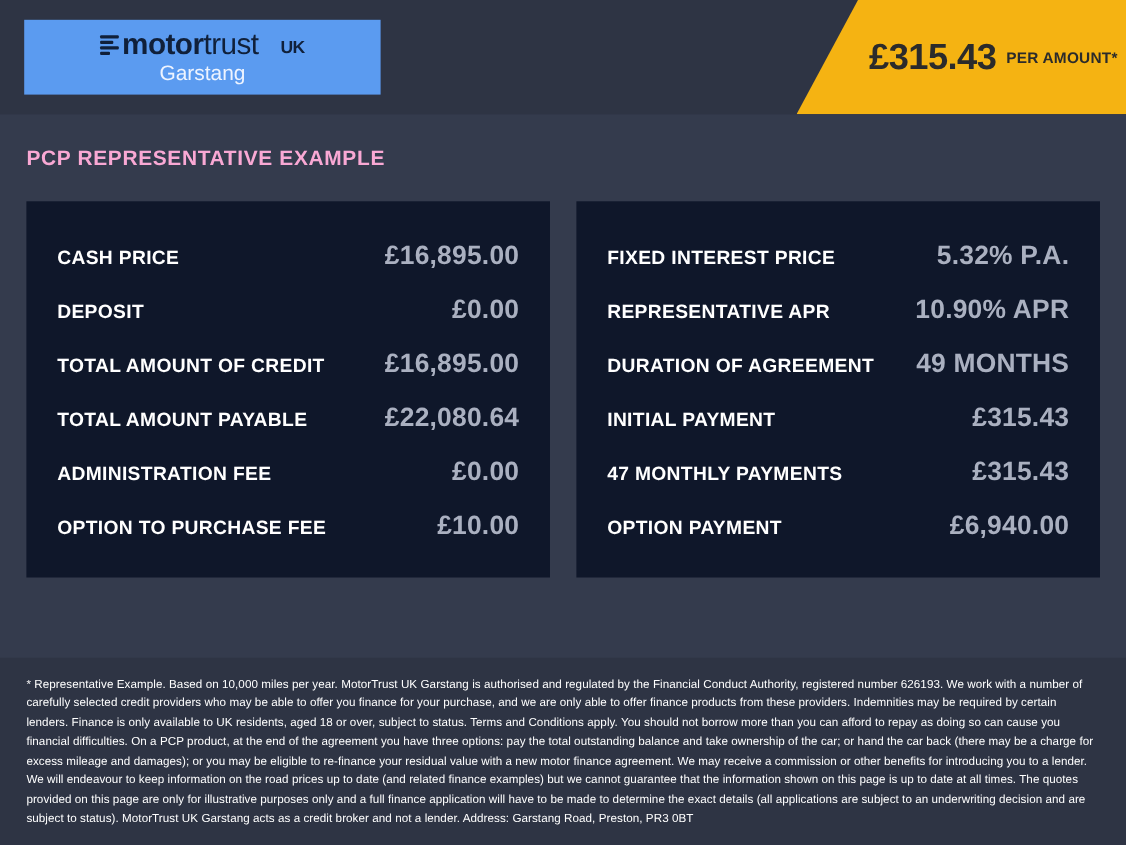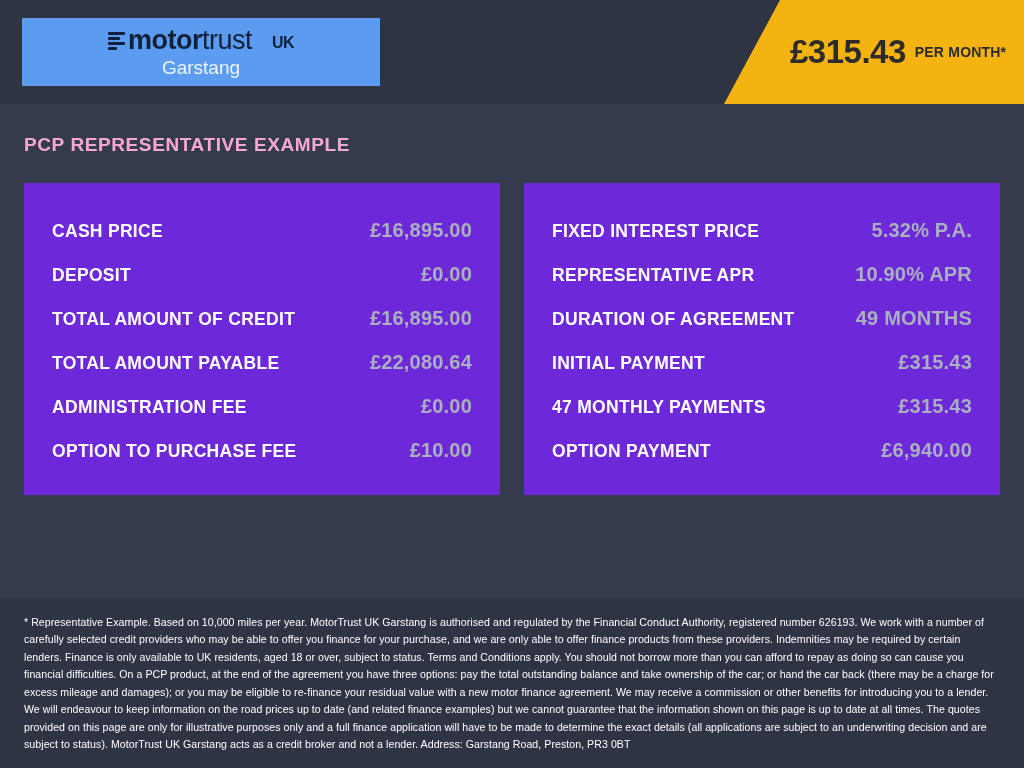--- a/index.html
+++ b/index.html
@@ -18,21 +18,21 @@
   
   .header {
     position: relative;
     height: 104px;
     background: #2e3444;
     overflow: hidden;
   }
   .logo-box {
     position: absolute;
     left: 22px; top: 18px;
-    width: 358px; height: 68px;
+    width: 324px; height: 68px;
     background: #5b9bf0;
     display: flex;
     flex-direction: column;
     align-items: center;
     justify-content: center;
     line-height: 1;
   }
   .logo-top {
     display: flex;
     align-items: baseline;
@@ -110,39 +110,39 @@
   }
 
   
   .panels {
     display: flex;
     gap: 24px;
     padding: 27px 24px 0 24px;
   }
   .panel {
     flex: 1;
-    background: #6d28d9;
+    background: #0f172a;
     padding: 26px 28px 22px 28px;
   }
   .row {
     display: flex;
     align-items: baseline;
     justify-content: space-between;
     padding: 10px 0 11px 0;
   }
   .row-label {
     color: #ffffff;
     font-size: 17.5px;
     font-weight: bold;
     letter-spacing: 0.3px;
     white-space: nowrap;
   }
   .row-value {
     color: #aab0c0;
-    font-size: 20px;
+    font-size: 24px;
     font-weight: bold;
     letter-spacing: 0.2px;
     white-space: nowrap;
     text-align: right;
   }
 
   
   .footer {
     position: absolute;
     left: 0; right: 0; bottom: 0;
@@ -175,21 +175,21 @@
         </span>
         <span class="logo-word-motor">motor</span>
         <span class="logo-word-trust">trust</span>
         <span class="logo-uk">UK</span>
       </div>
       <div class="logo-sub">Garstang</div>
     </div>
 
     <div class="price-flag">
       <span class="price-amount">£315.43</span>
-      <span class="price-per">PER MONTH*</span>
+      <span class="price-per">PER AMOUNT*</span>
     </div>
 
   </div>
 
   <div class="title">PCP REPRESENTATIVE EXAMPLE</div>
 
   <div class="panels">
 
     <div class="panel">
       <div class="row">

